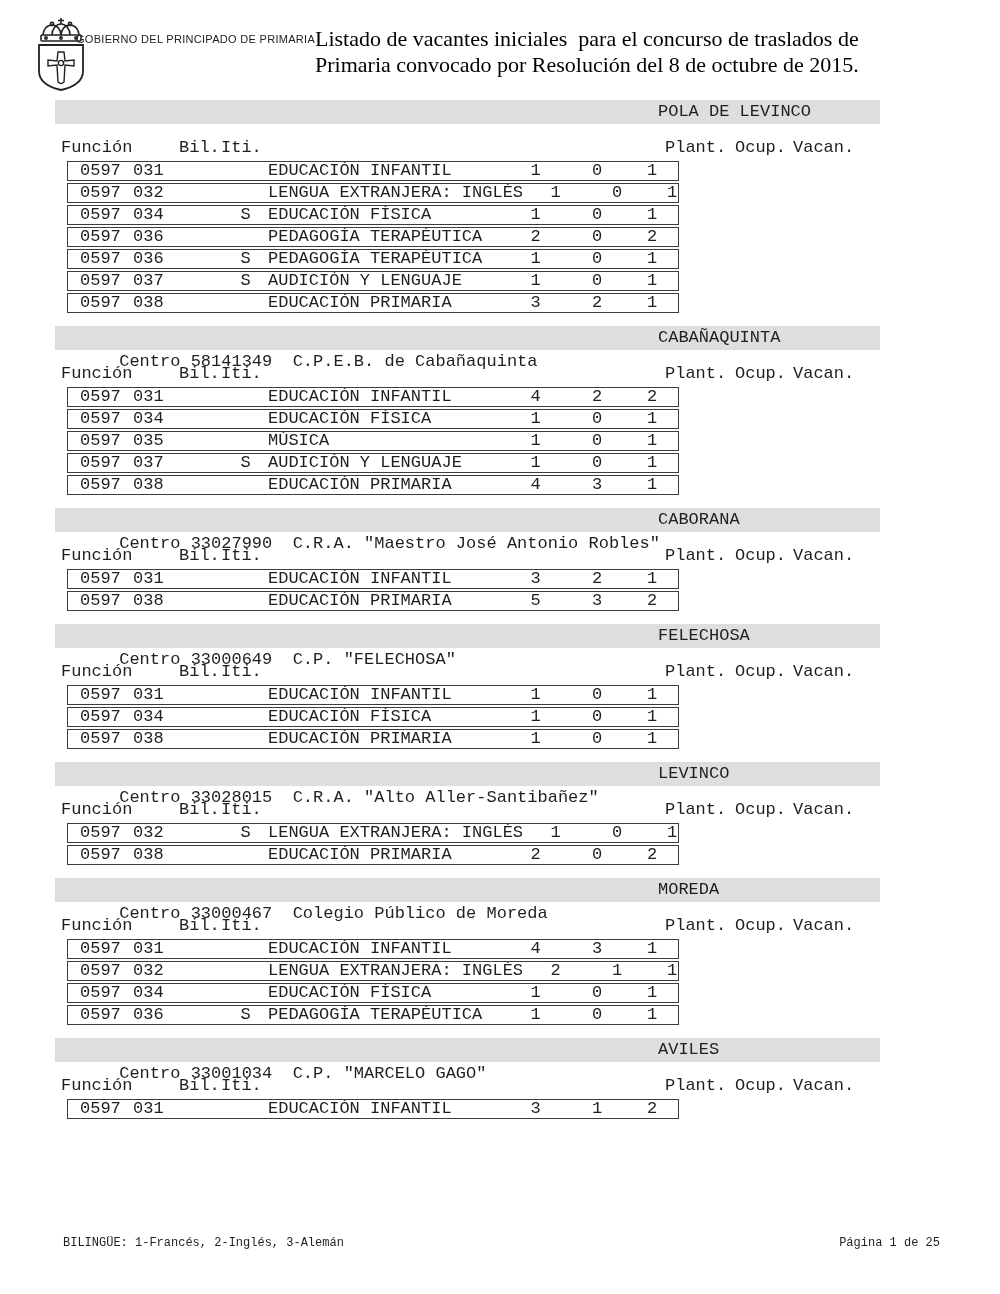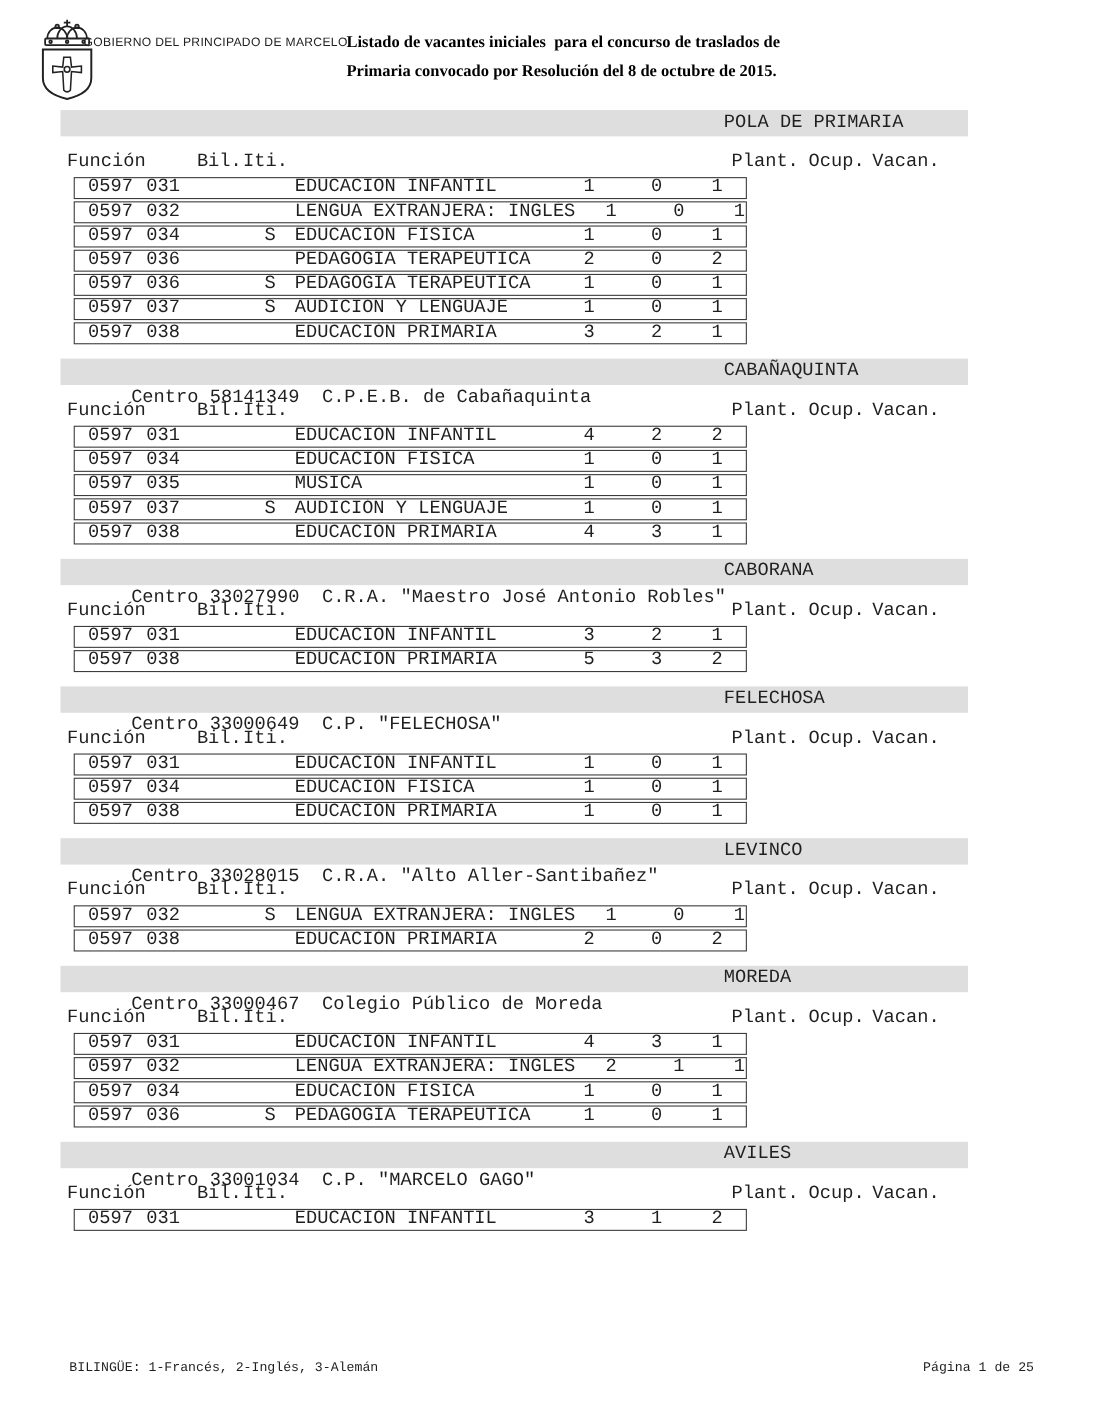--- a/index.html
+++ b/index.html
@@ -15,21 +15,21 @@
   .doc-header { position:absolute; top:0; left:0; width:1000px; height:96px; }
   .logo { position:absolute; left:30px; top:12px; width:62px; height:80px; }
   .org-name {
     position:absolute; left:76px; top:33px;
     font-family:"Liberation Sans","DejaVu Sans",sans-serif;
     font-size:11px; letter-spacing:0.3px; color:#222; white-space:nowrap;
   }
   .doc-title {
     position:absolute; left:315px; top:26px;
     font-family:"Liberation Serif","DejaVu Serif",serif;
-    font-weight:bold; font-size:15px; line-height:26px; color:#000;
+    font-weight:normal; font-size:22px; line-height:26px; color:#000;
   }
   .doc-title div { white-space:pre; }
 
   
   #sections { position:absolute; top:100px; left:55px; width:825px; }
   .centro-section { margin-bottom:13px; }
   .centro-bar {
     position:relative; height:24px; background:#dedede;
     font-size:17px; line-height:24px; padding-left:3px; white-space:pre;
   }
@@ -86,31 +86,31 @@
         </g>
 
         <path d="M9,33 h44 v26 q0,14 -22,19 q-22,-5 -22,-19 z" stroke="#222" stroke-width="1.8" fill="#fff"></path>
 
         <g stroke="#222" stroke-width="1.4" fill="#fff">
           <path d="M28,40 l6,0 l1,9 l9,-1 l0,6 l-9,-1 l-1,17 q-3,3 -6,0 l-1,-17 l-9,1 l0,-6 l9,1 z"></path>
           <circle cx="31" cy="51" r="2.6"></circle>
         </g>
       </svg>
     </div>
-    <div class="org-name">GOBIERNO DEL PRINCIPADO DE MARCELO</div>
+    <div class="org-name">GOBIERNO DEL PRINCIPADO DE PRIMARIA</div>
     <div class="doc-title">
       <div>Listado de vacantes iniciales  para el concurso de traslados de</div>
       <div>Primaria convocado por Resolución del 8 de octubre de 2015.</div>
     </div>
   </div>
 
   <main id="sections">
   <section class="centro-section">
     <div class="centro-bar">
-      <span class="centro-localidad">POLA DE PRIMARIA</span>
+      <span class="centro-localidad">POLA DE LEVINCO</span>
     </div>
     <div class="table-area">
       <div class="cols-header">
         <span class="ch-funcion">Función</span>
         <span class="ch-bil">Bil.</span>
         <span class="ch-iti">Iti.</span>
         <span class="ch-plant">Plant.</span>
         <span class="ch-ocup">Ocup.</span>
         <span class="ch-vacan">Vacan.</span>
       </div>

